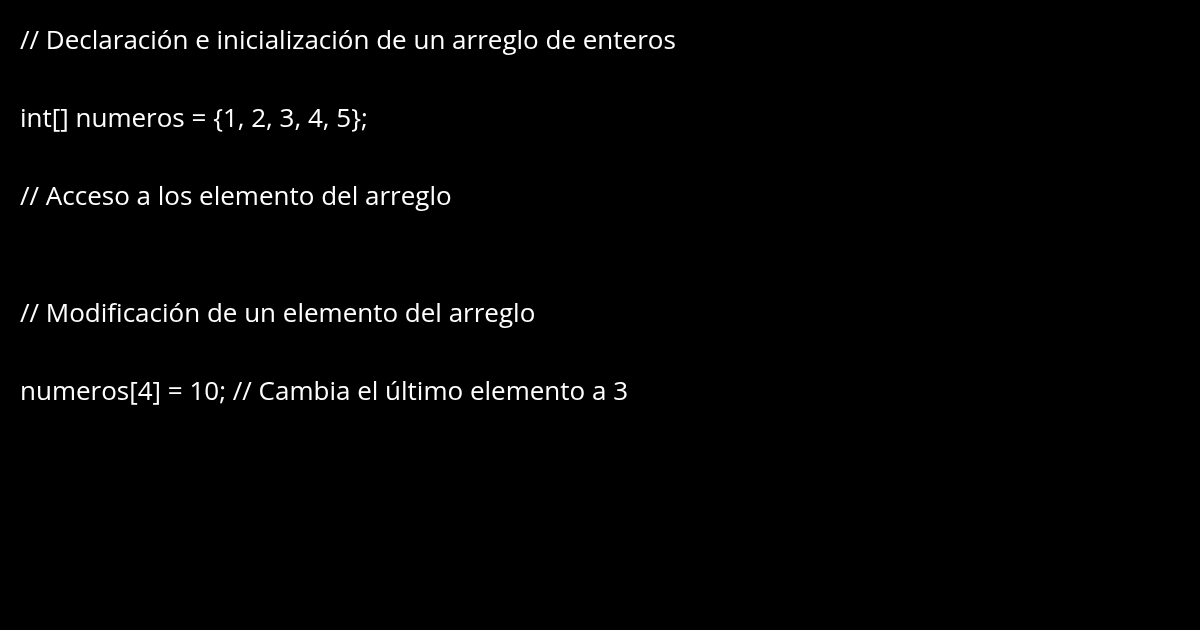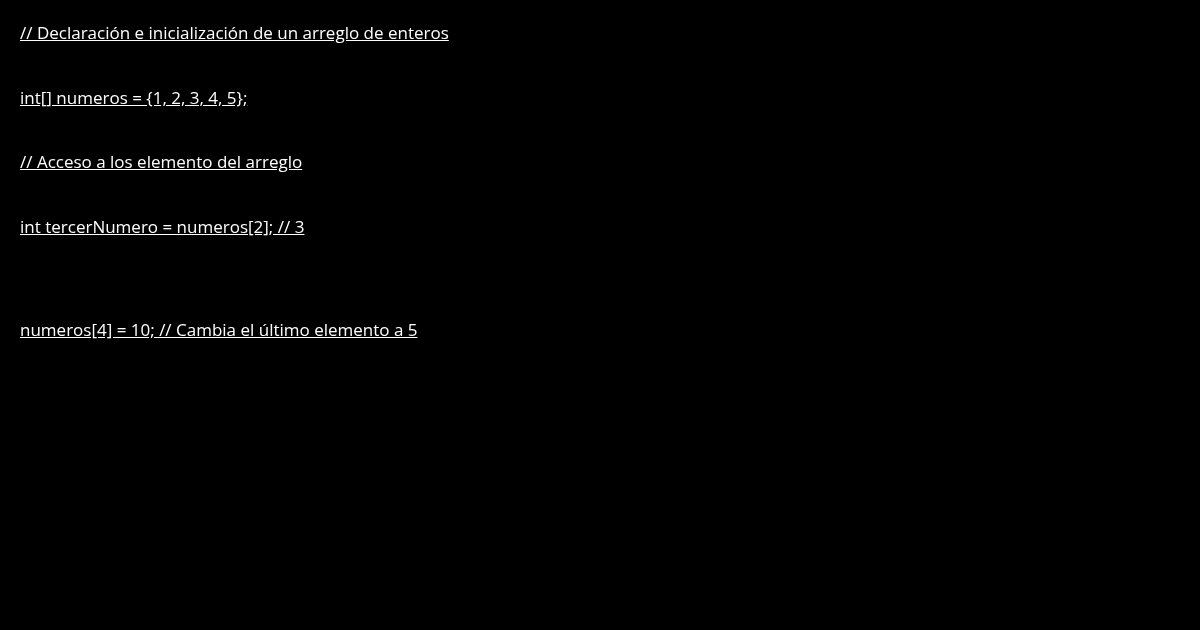--- a/index.html
+++ b/index.html
@@ -10,39 +10,38 @@
     body {
       background-color: #000000;
       width: 1200px;
       height: 630px;
       font-family: "Open Sans", "Segoe UI", -apple-system, BlinkMacSystemFont, sans-serif;
       color: #ffffff;
       padding: 20px 20px;
       overflow: hidden;
     }
     .code-block {
-      font-size: 17px;
+      font-size: 26px;
       line-height: 1.5;
-      text-decoration: underline;
     }
     .code-line {
       white-space: pre;
       margin-bottom: 0;
     }
     .blank-line {
       height: 39px;
     }
   </style>
 </head>
 <body>
 
 <div class="code-block">
   <div class="code-line">// Declaración e inicialización de un arreglo de enteros</div>
   <div class="blank-line"></div>
   <div class="code-line">int[] numeros = {1, 2, 3, 4, 5};</div>
   <div class="blank-line"></div>
   <div class="code-line">// Acceso a los elemento del arreglo</div>
   <div class="blank-line"></div>
-  <div class="code-line">int tercerNumero = numeros[2]; // 3</div>
   <div class="blank-line"></div>
+  <div class="code-line">// Modificación de un elemento del arreglo</div>
   <div class="blank-line"></div>
-  <div class="code-line">numeros[4] = 10; // Cambia el último elemento a 5</div>
+  <div class="code-line">numeros[4] = 10; // Cambia el último elemento a 3</div>
 </div>
 
 </body></html>

